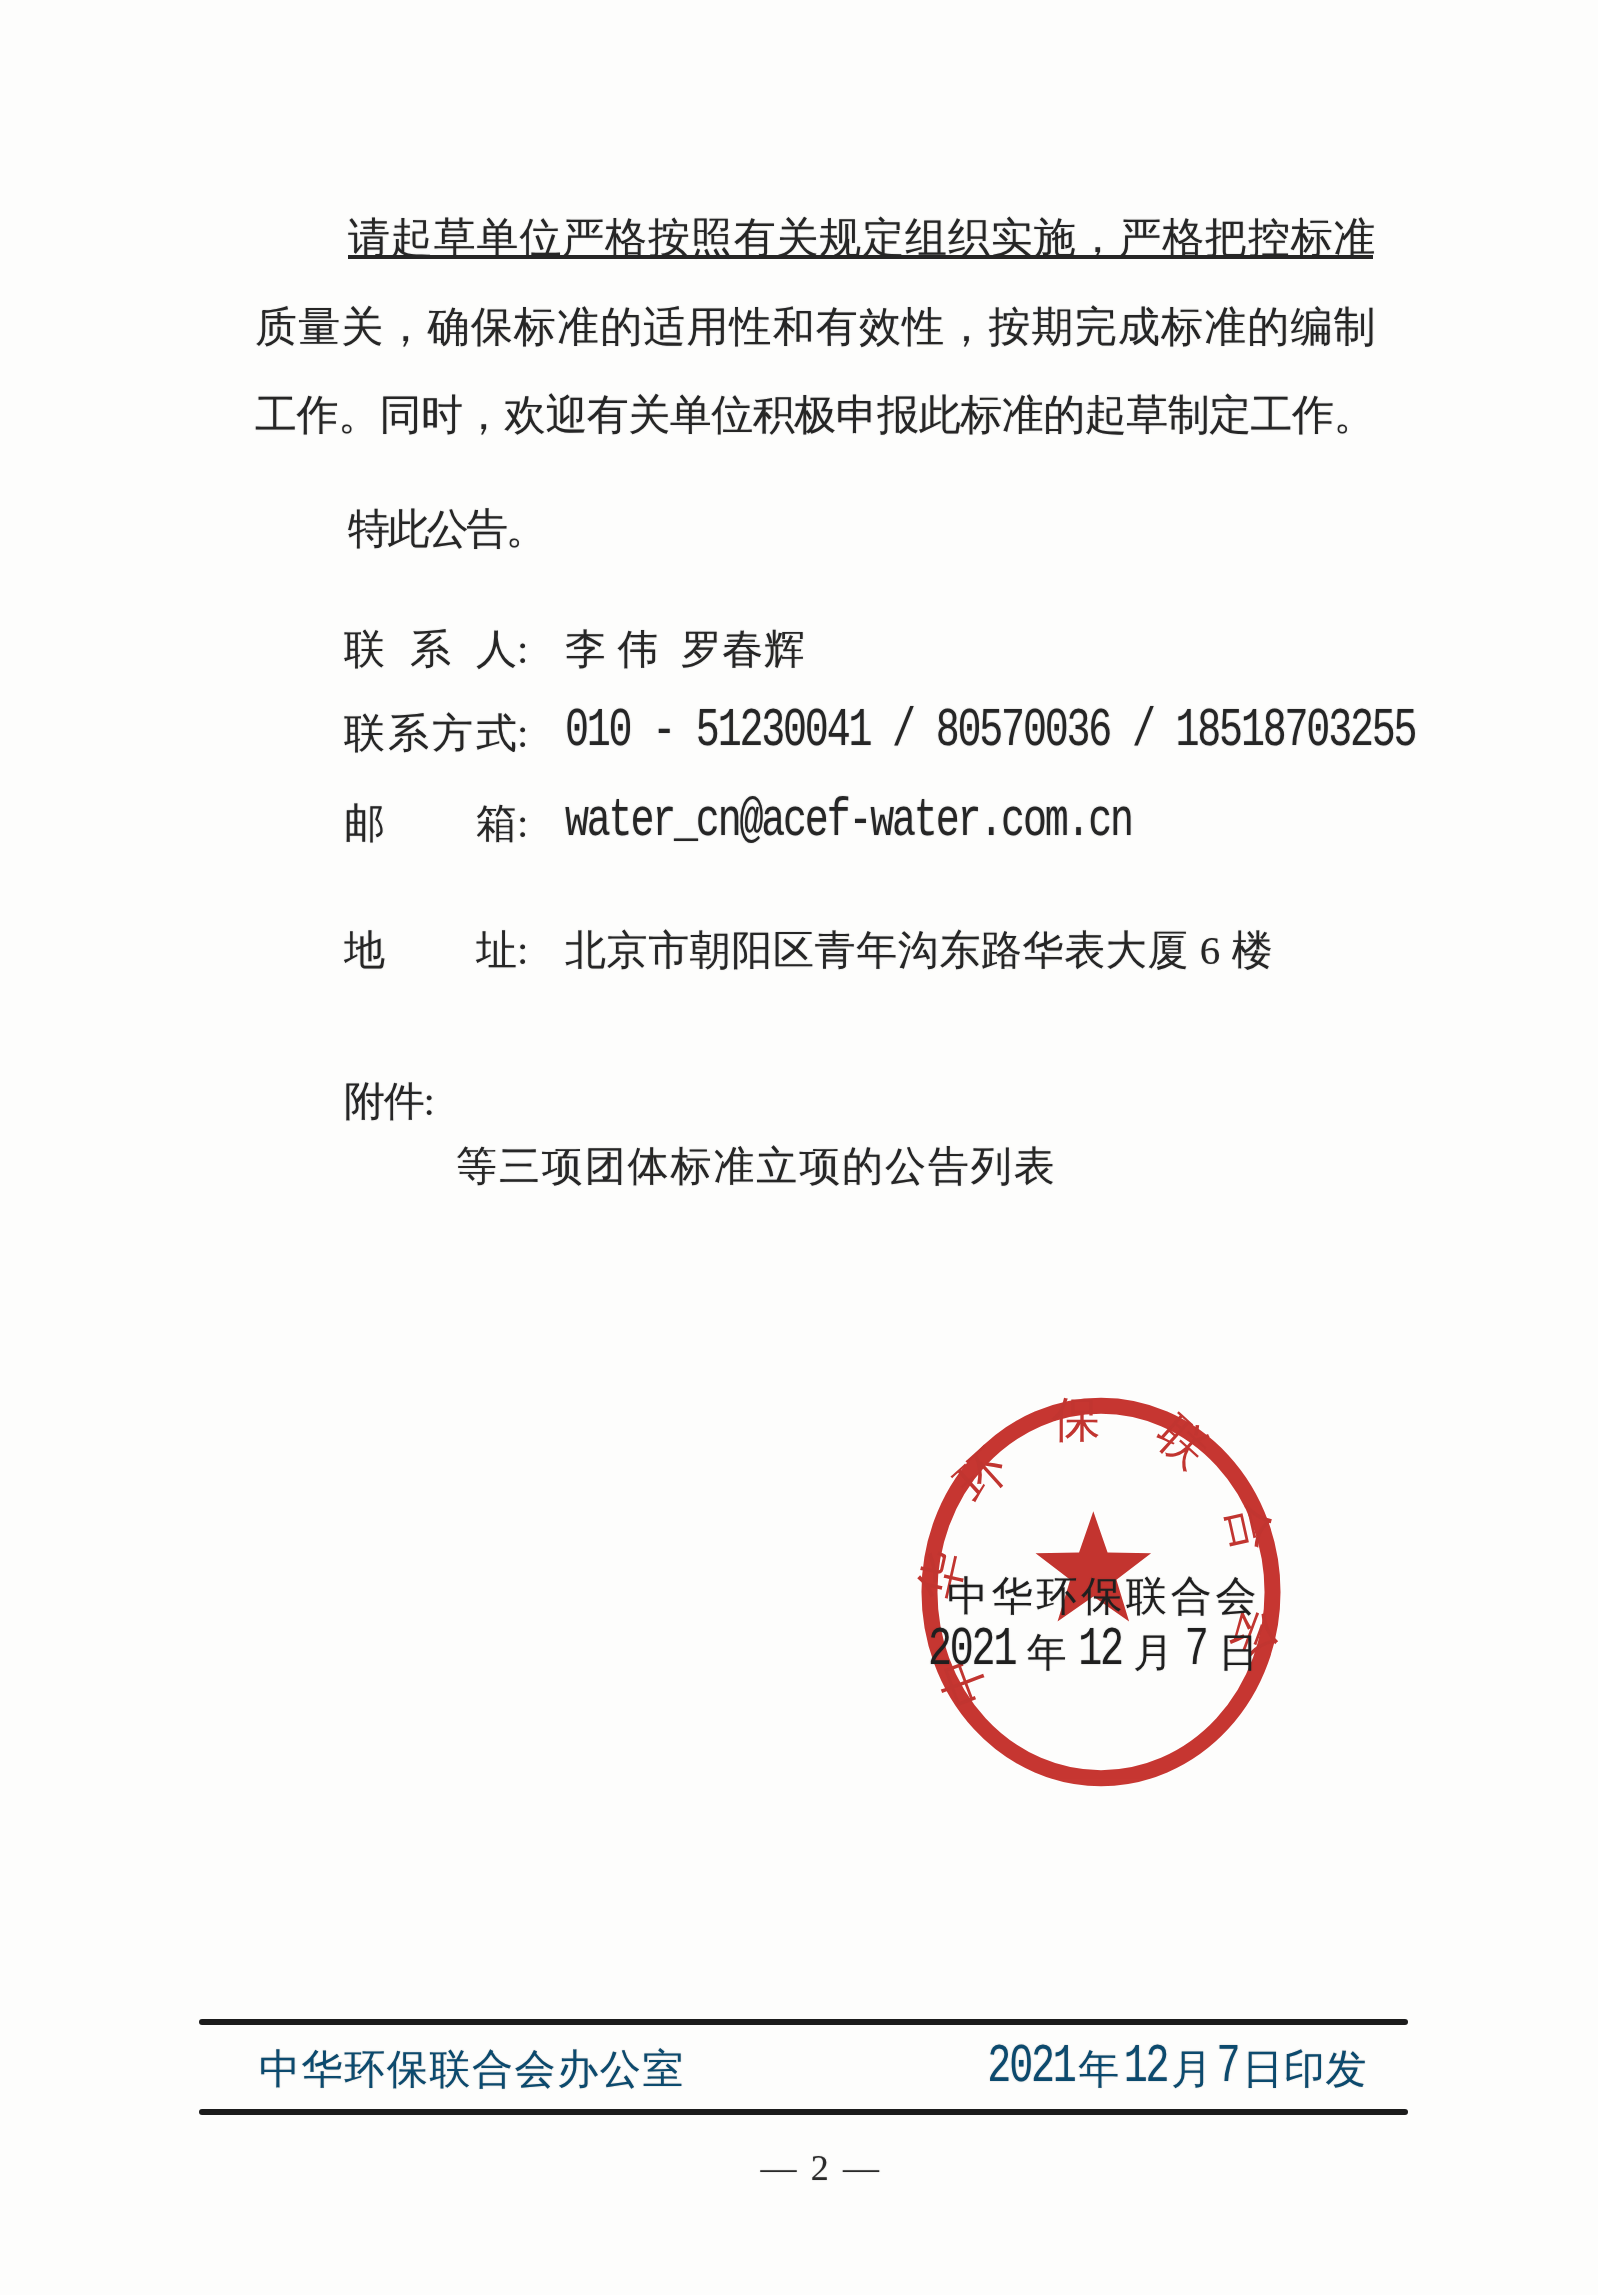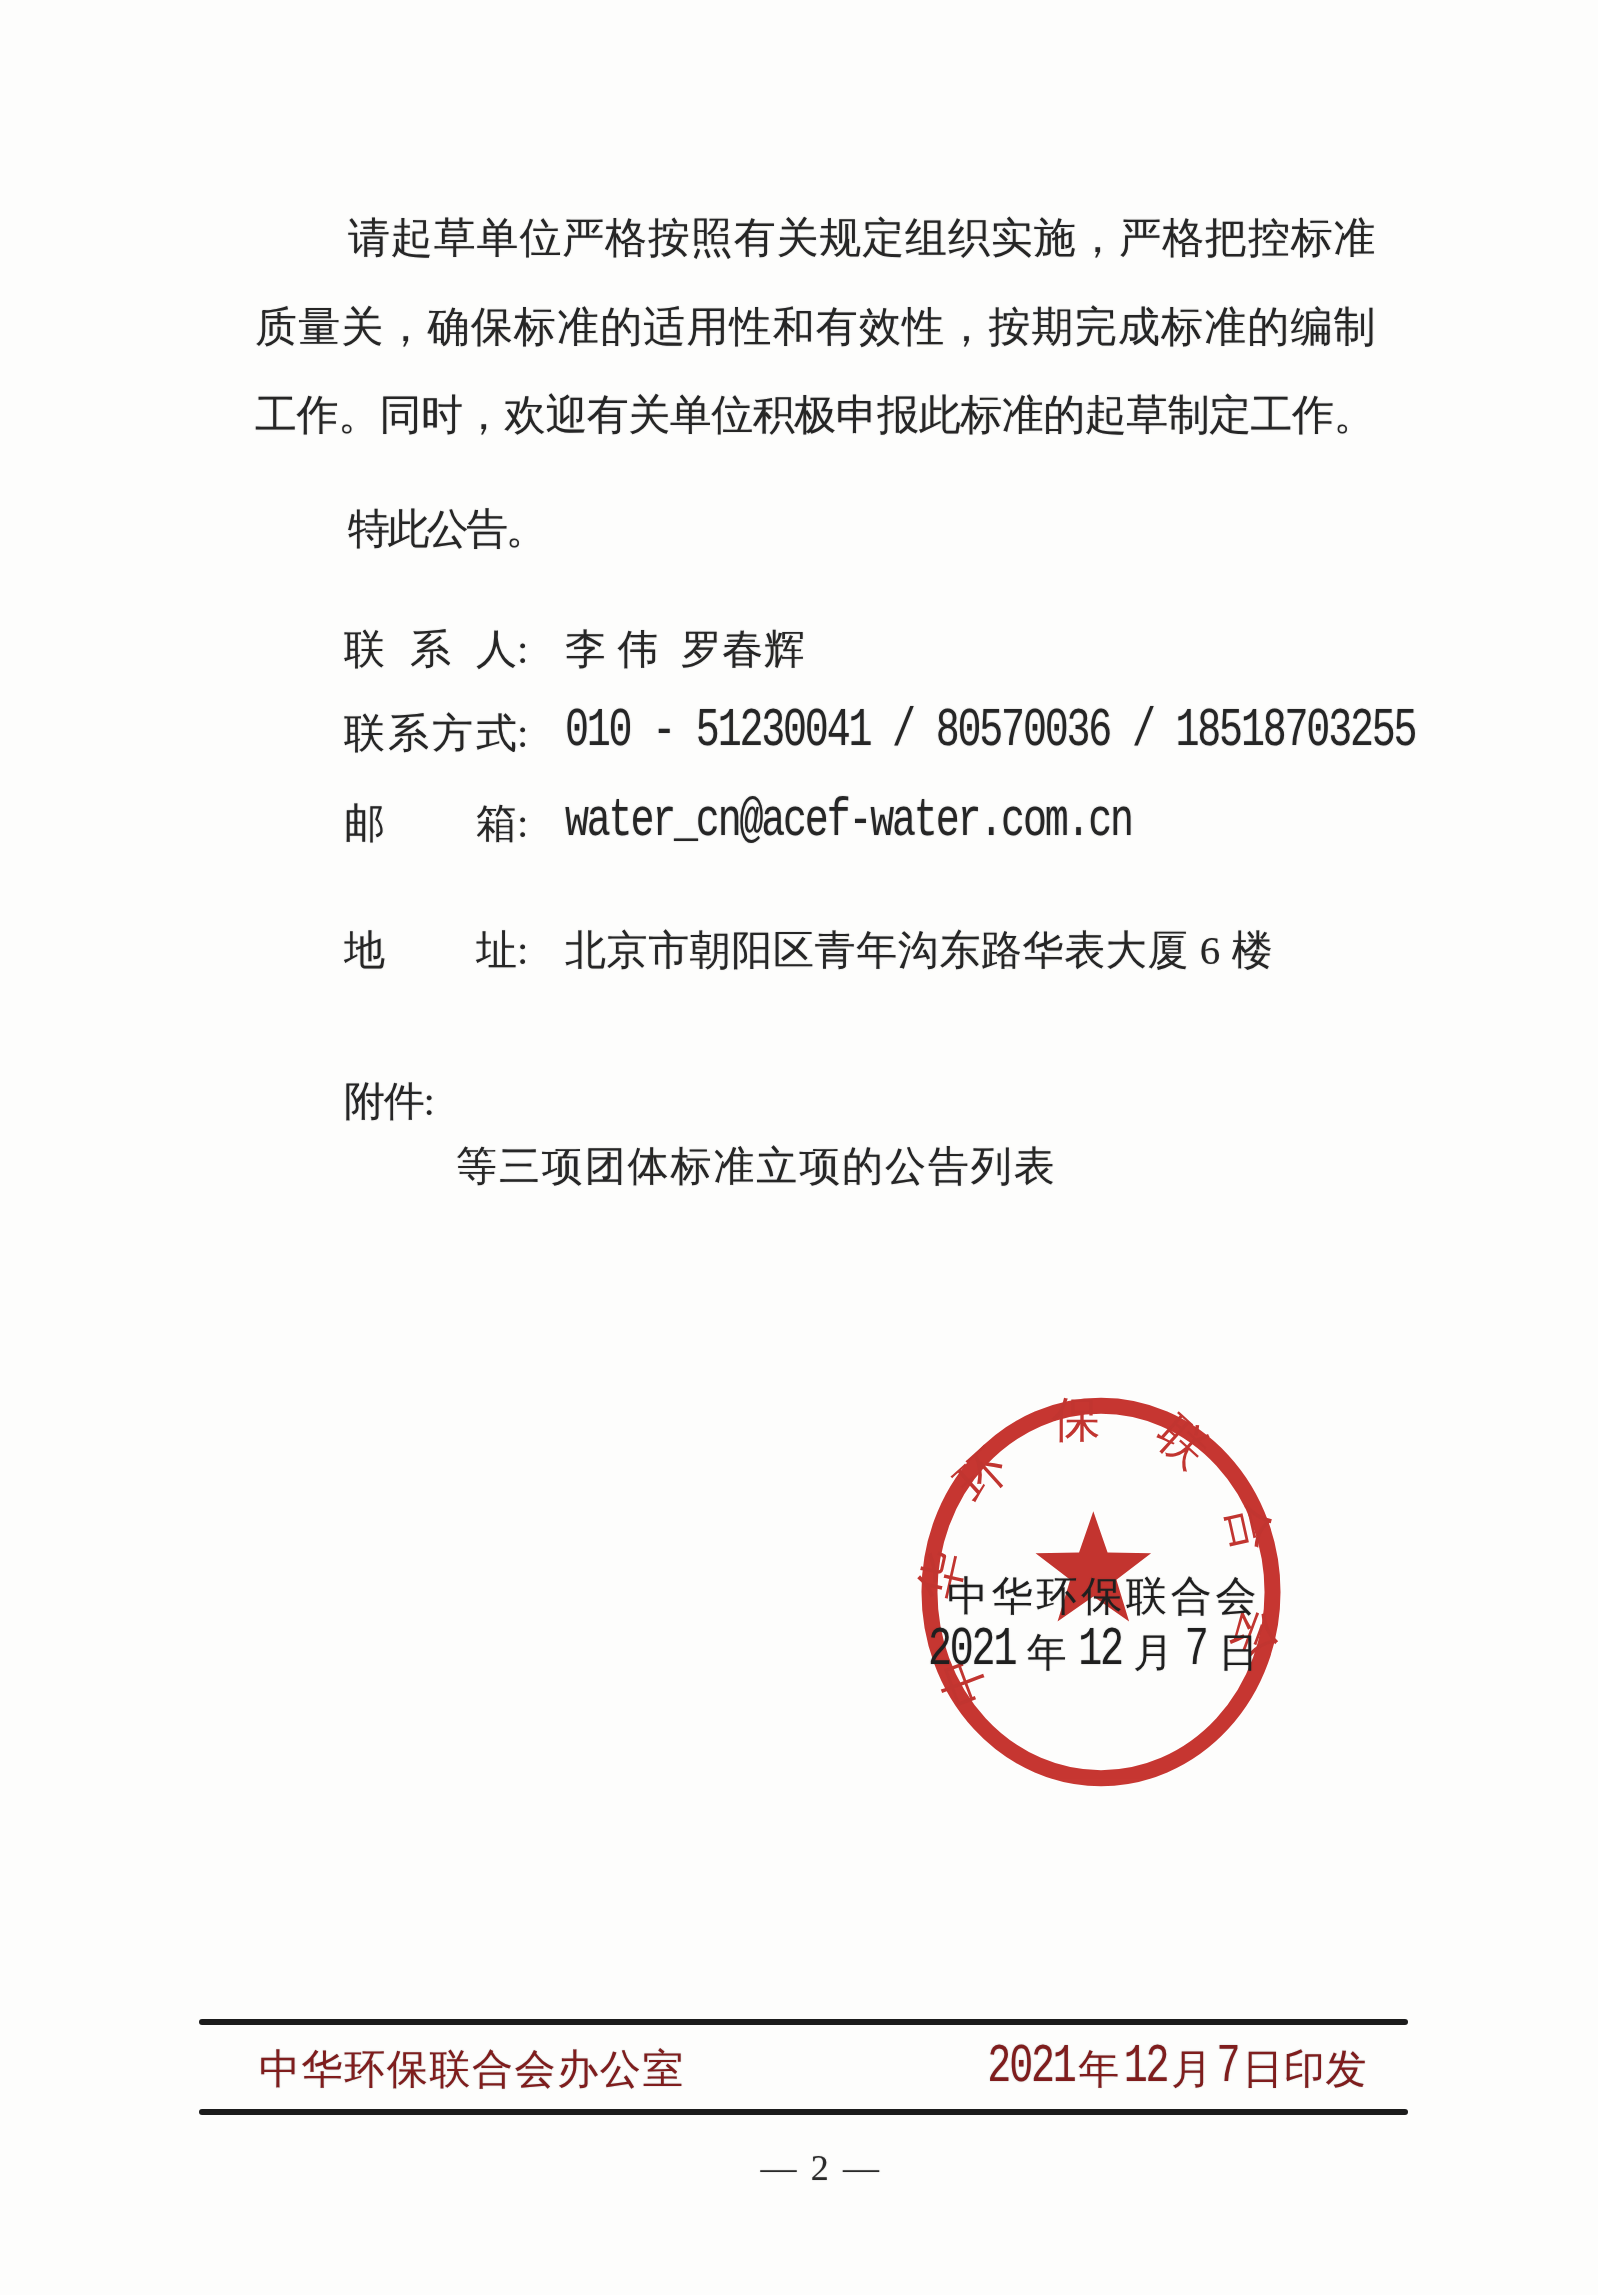--- a/index.html
+++ b/index.html
@@ -18,21 +18,21 @@
   
   .bline{
     position:absolute;
     font-size:42px;line-height:54px;
     letter-spacing:-2.6px;
     text-align:justify;text-align-last:justify;
     text-justify:inter-character;
     white-space:nowrap;
   }
   .bline.justified{white-space:normal;}
-  .l1{top:211px;left:348px;width:1025px;}
+  .l1{top:211px;left:348px;width:1025px;text-decoration:underline;}
   .l2{top:300px;left:255px;width:1118px;}
   .l3{top:388px;left:255px;width:1118px;}
   .l4{top:502px;left:348px;text-align:center;text-align-last:left;}
 
   
   .crow{
     position:absolute;left:344px;
     display:flex;align-items:baseline;
     font-size:41px;line-height:50px;
   }
@@ -84,21 +84,21 @@
 
   
   .rule{
     position:absolute;left:199px;width:1209px;height:5.8px;
     background:#1c1c1c;border-radius:3.2px;
   }
   .rule1{top:2019px;} .rule2{top:2109px;}
   .footrow{
     position:absolute;left:259px;top:2042px;width:1108px;
     display:flex;justify-content:space-between;align-items:baseline;
-    font-size:41px;line-height:54px;color:#7f1d1d;
+    font-size:41px;line-height:54px;color:#0c4a6e;
   }
   .foot-office{letter-spacing:1.6px;white-space:nowrap;}
   .foot-date{display:flex;align-items:baseline;white-space:nowrap;letter-spacing:0.6px;}
   .foot-date span{margin-left:3.8px;}
   .pagenum{
     position:absolute;left:693px;top:2147px;width:256px;
     text-align:center;font-size:36px;color:#2a2a2a;
     white-space:pre;letter-spacing:2.6px;
   }
 </style>

